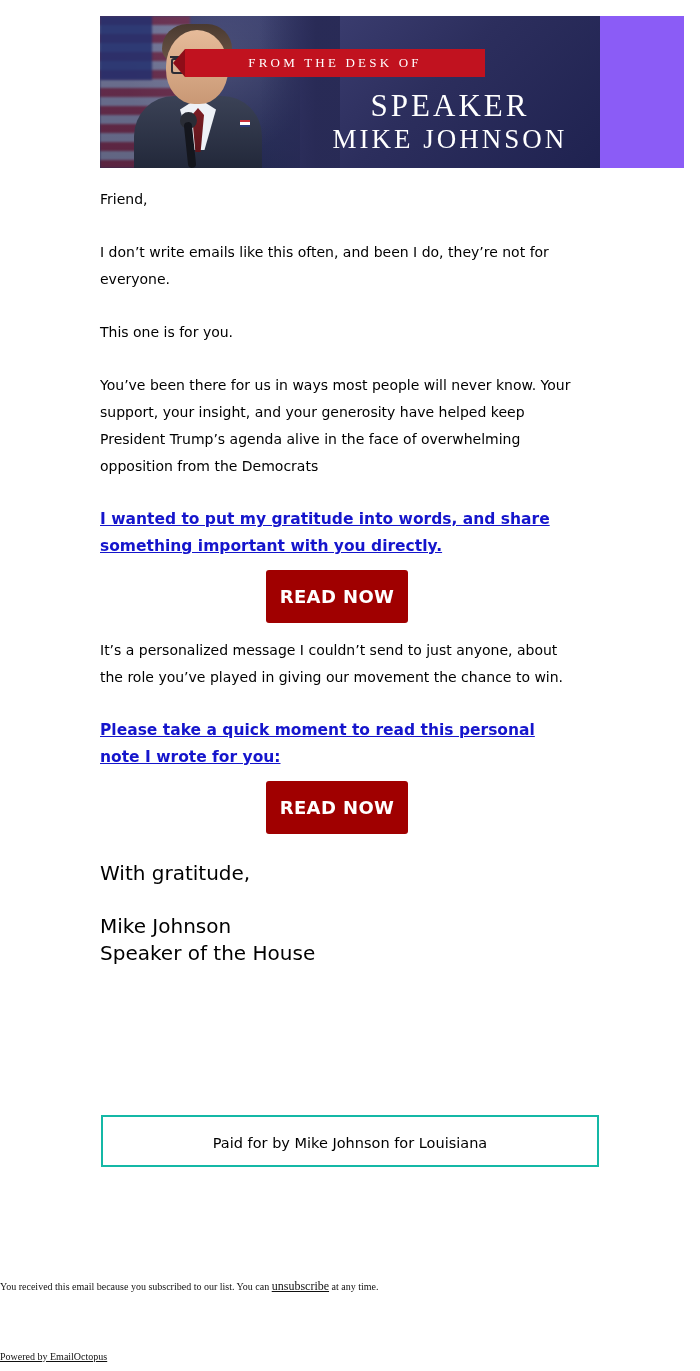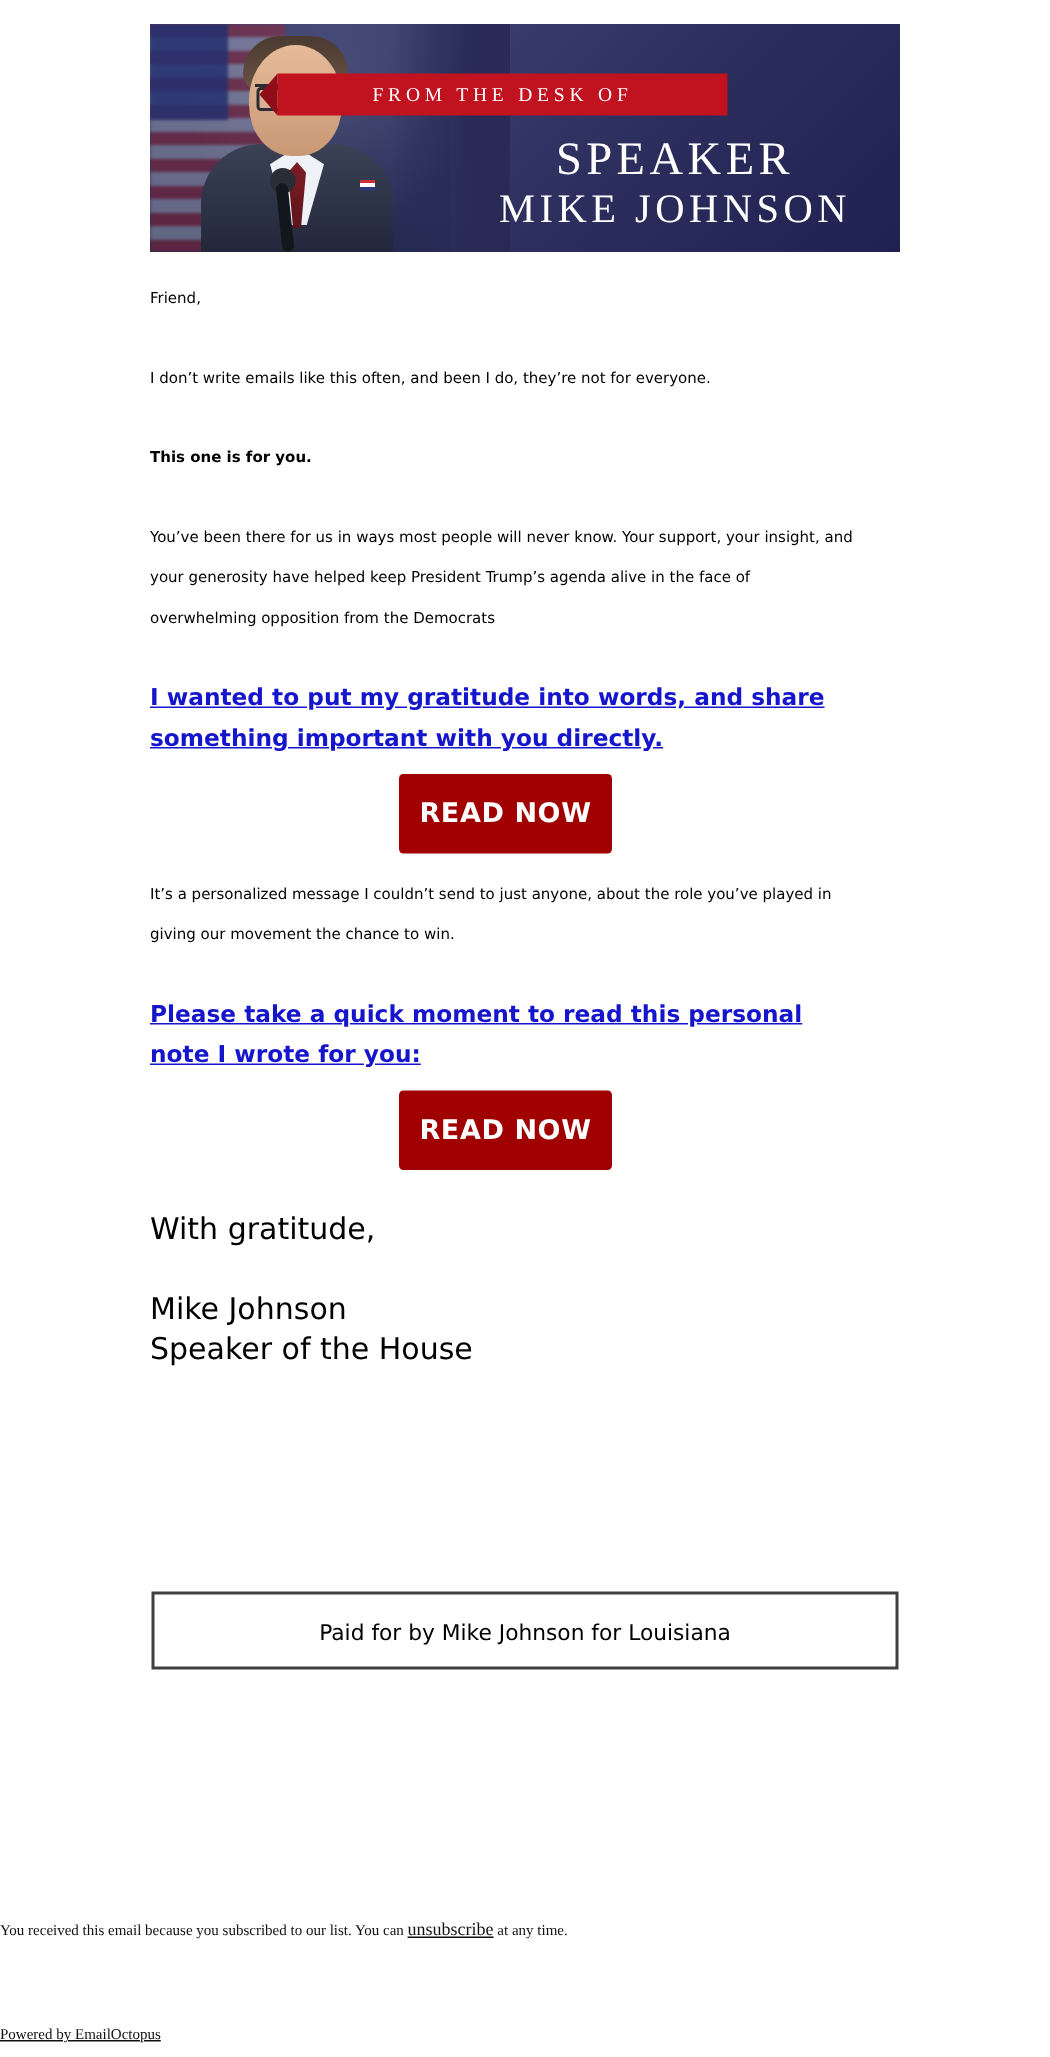--- a/index.html
+++ b/index.html
@@ -23,24 +23,24 @@
   }
   .content-col {
     width: 500px;
     margin: 0 auto;
     padding-top: 16px;
   }
 
   
   .banner {
     position: relative;
-    width: 500px;
+    width: 584px;
     height: 152px;
     overflow: hidden;
-    background: #4c1d95;
+    background: #8b5cf6;
   }
   .banner-photo {
     position: absolute;
     left: 0;
     top: 0;
     width: 200px;
     height: 152px;
     background:
       radial-gradient(circle at 60% 30%, rgba(255,255,255,0.10), rgba(0,0,0,0) 60%),
       linear-gradient(180deg, #3a3f6e 0%, #242a52 100%);
@@ -203,27 +203,27 @@
     letter-spacing: 3px;
   }
 
   
   .body-copy {
     width: 474px;
     margin: 0 auto 0 0;
     padding: 0 0 0 0;
   }
   p.para {
-    font-size: 10px;
+    font-size: 14px;
     line-height: 27px;
     margin: 0 0 26px 0;
     color: #000;
   }
   p.para.first { margin-top: 18px; }
-  p.bold { font-weight: bold; }
+  p.bold { font-weight: normal; }
   a.link {
     color: #1515cc;
     text-decoration: underline;
     font-size: 15.5px;
     line-height: 27px;
     font-weight: bold;
   }
   .link-block { margin: 0 0 10px 0; }
 
   .cta-wrap {
@@ -242,21 +242,21 @@
     text-decoration: none;
     font-family: "DejaVu Sans", sans-serif;
   }
   .sig { margin-top: 26px; }
   .sig p { margin: 0; font-size: 20px; line-height: 27px; }
 
   
   .paid-box {
     width: 498px;
     margin: 0 auto;
-    border: 2px solid #404040;
+    border: 2px solid #14b8a6;
     height: 52px;
     line-height: 52px;
     text-align: center;
     font-size: 14.5px;
     box-sizing: border-box;
   }
 
   
   .footer {
     position: absolute;

